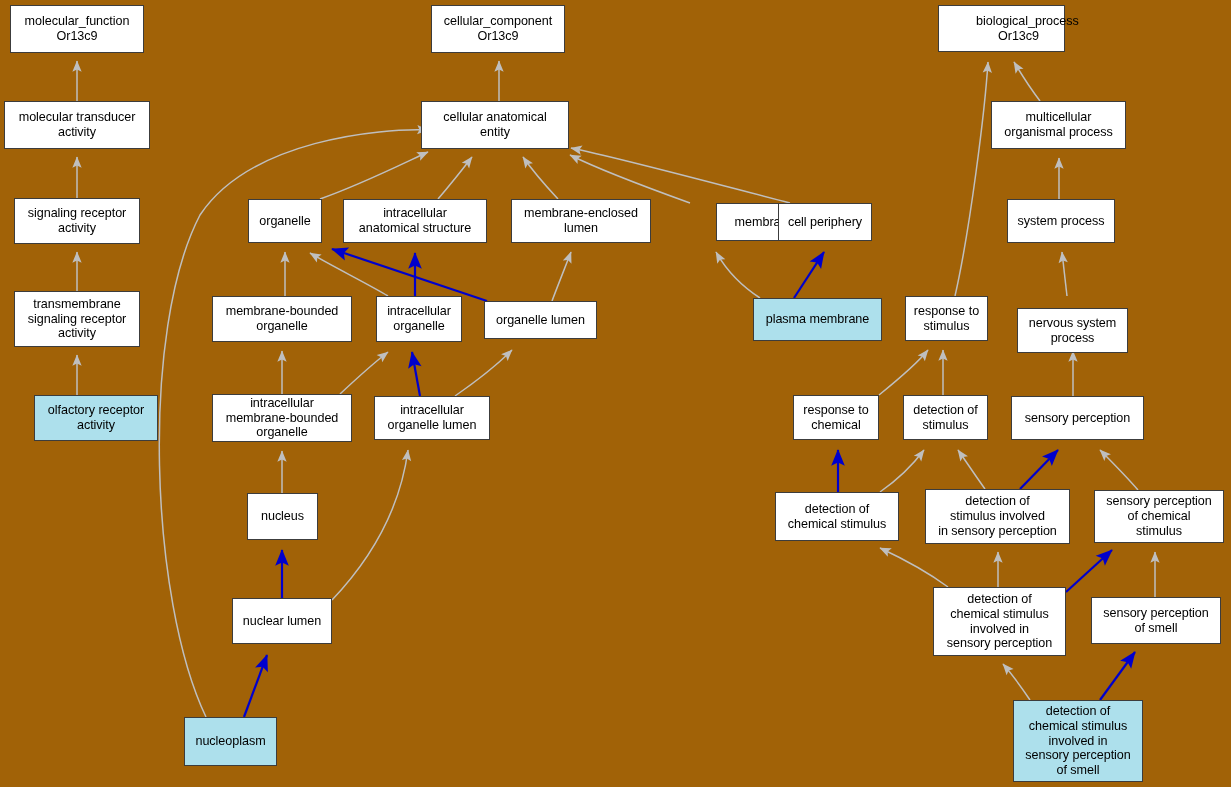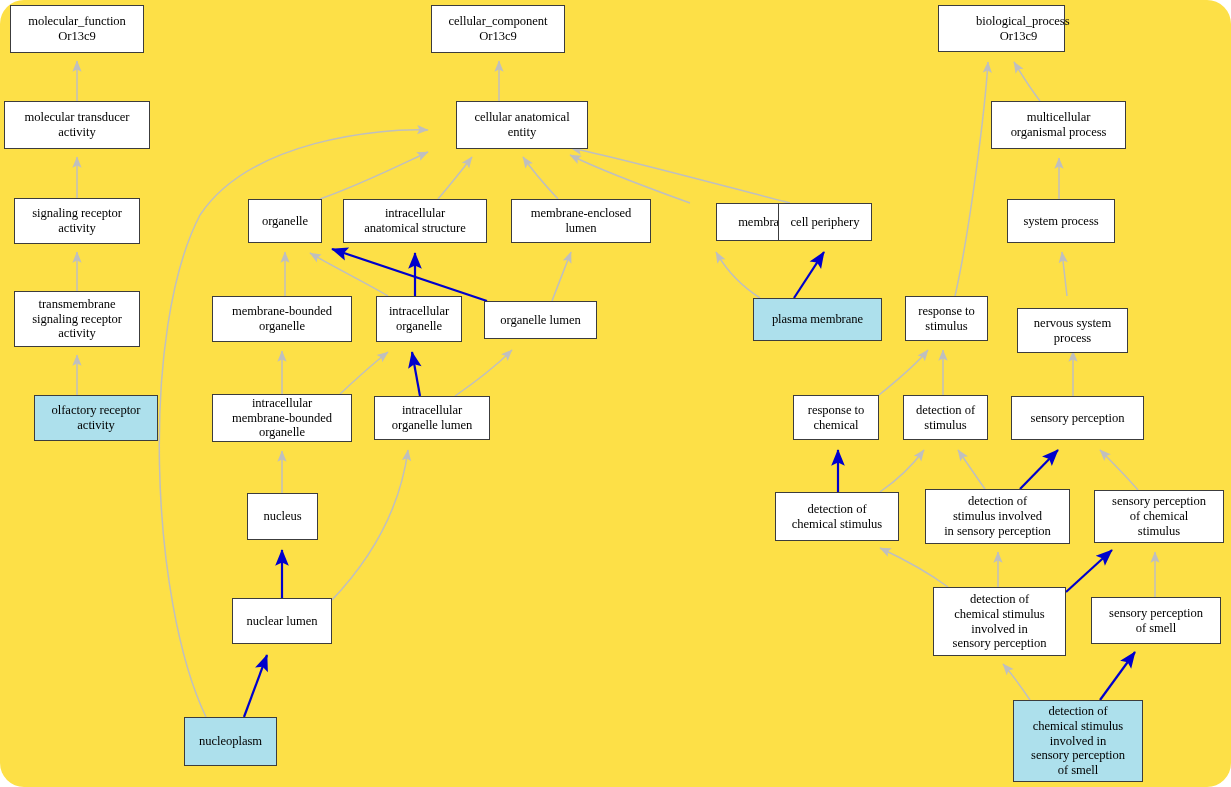--- a/index.html
+++ b/index.html
@@ -5,24 +5,23 @@
 <style>
   html, body {
     margin: 0;
     padding: 0;
     background: #ffffff;
   }
   #stage {
     position: relative;
     width: 1231px;
     height: 787px;
-    background: #fde047;
-    font-family: Liberation Serif, serif;
+    background: #a16207;
+    font-family: Liberation Sans, sans-serif;
     overflow: hidden;
-    border-radius: 24px;
   }
   #edges {
     position: absolute;
     left: 0;
     top: 0;
     width: 1231px;
     height: 787px;
     pointer-events: none;
   }
   .node {
@@ -117,21 +116,21 @@
 activity</span></div>
       <div class="node" style="left: 14px; top: 198px; width: 126px; height: 46px;"><span class="lbl">signaling receptor
 activity</span></div>
       <div class="node" style="left: 14px; top: 291px; width: 126px; height: 56px;"><span class="lbl">transmembrane
 signaling receptor
 activity</span></div>
       <div class="node highlight" style="left: 14px; top: 395px; width: 124px; height: 46px; margin-left: 20px;"><span class="lbl">olfactory receptor
 activity</span></div>
       <div class="node" style="left: 431px; top: 5px; width: 134px; height: 48px;"><span class="lbl">cellular_component
 Or13c9</span></div>
-      <div class="node" style="left: 456px; top: 101px; width: 132px; height: 48px;"><span class="lbl">cellular anatomical
+      <div class="node" style="left: 421px; top: 101px; width: 148px; height: 48px;"><span class="lbl">cellular anatomical
 entity</span></div>
       <div class="node" style="left: 248px; top: 199px; width: 74px; height: 44px;"><span class="lbl">organelle</span></div>
       <div class="node" style="left: 343px; top: 199px; width: 144px; height: 44px;"><span class="lbl">intracellular
 anatomical structure</span></div>
       <div class="node" style="left: 511px; top: 199px; width: 140px; height: 44px;"><span class="lbl">membrane-enclosed
 lumen</span></div>
       <div class="node" style="left: 716px; top: 203px; width: 97px; height: 38px;"><span class="lbl">membrane</span></div>
       <div class="node" style="left: 778px; top: 203px; width: 94px; height: 38px;"><span class="lbl">cell periphery</span></div>
       <div class="node" style="left: 212px; top: 296px; width: 140px; height: 46px;"><span class="lbl">membrane-bounded
 organelle</span></div>

